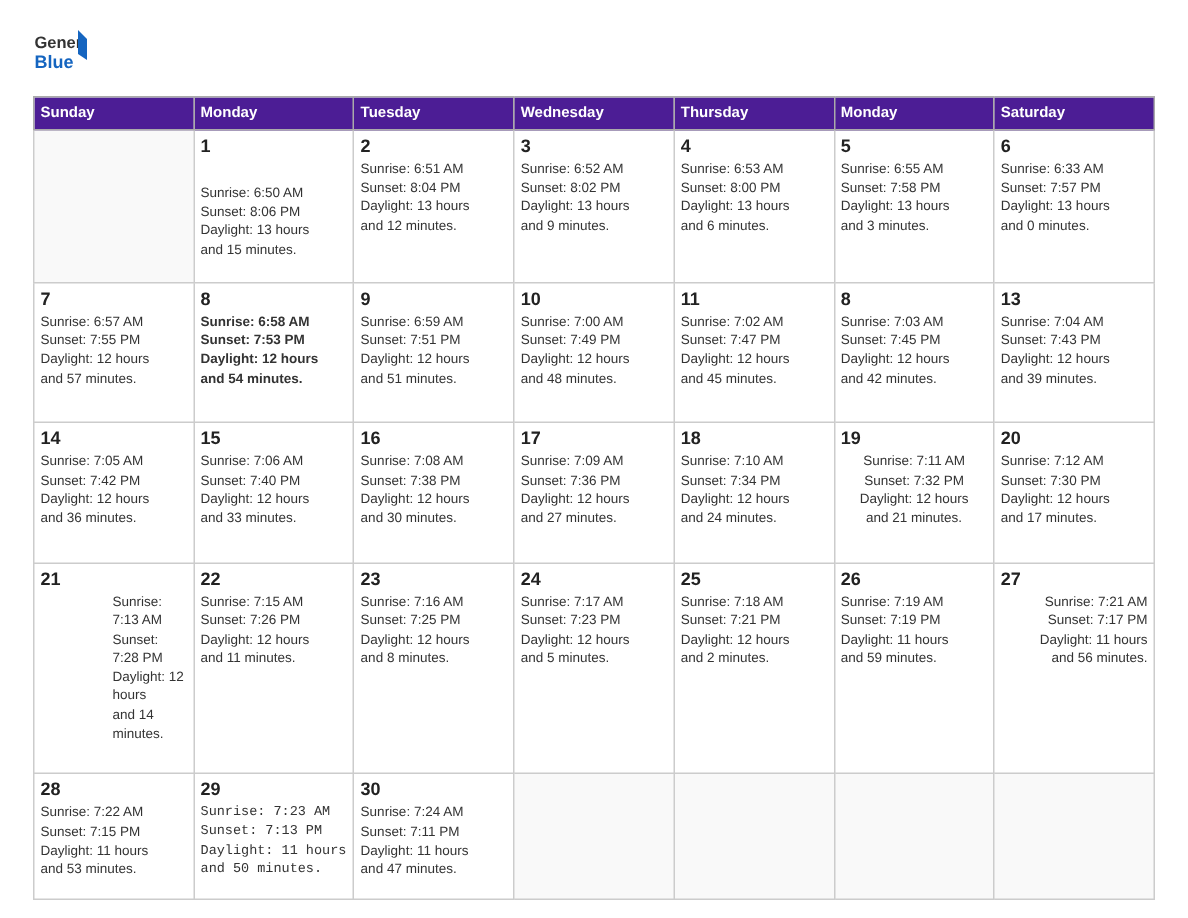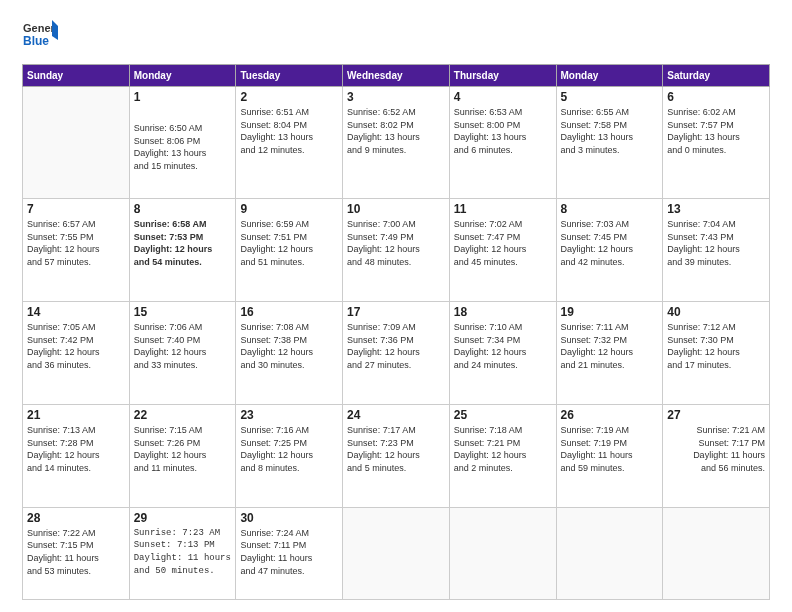--- a/index.html
+++ b/index.html
@@ -147,21 +147,21 @@
           </td>
           <td>
             <span class="day-num">5</span>
             <div class="day-info" style="white-space: pre-line;">Sunrise: 6:55 AM
 Sunset: 7:58 PM
 Daylight: 13 hours
 and 3 minutes.</div>
           </td>
           <td>
             <span class="day-num">6</span>
-            <div class="day-info" style="white-space: pre-line;">Sunrise: 6:02 AM
+            <div class="day-info" style="white-space: pre-line;">Sunrise: 6:33 AM
 Sunset: 7:57 PM
 Daylight: 13 hours
 and 0 minutes.</div>
           </td>
         </tr>
         <tr>
           <td>
             <span class="day-num">7</span>
             <div class="day-info" style="white-space: pre-line;">Sunrise: 6:57 AM
 Sunset: 7:55 PM
@@ -242,37 +242,37 @@
           </td>
           <td>
             <span class="day-num">18</span>
             <div class="day-info" style="white-space: pre-line;">Sunrise: 7:10 AM
 Sunset: 7:34 PM
 Daylight: 12 hours
 and 24 minutes.</div>
           </td>
           <td>
             <span class="day-num">19</span>
-            <div class="day-info" style="white-space: pre-line;">Sunrise: 7:11 AM
+            <div class="day-info" style="white-space: pre-line; text-align: center;">Sunrise: 7:11 AM
 Sunset: 7:32 PM
 Daylight: 12 hours
 and 21 minutes.</div>
           </td>
           <td>
-            <span class="day-num">40</span>
+            <span class="day-num">20</span>
             <div class="day-info" style="white-space: pre-line;">Sunrise: 7:12 AM
 Sunset: 7:30 PM
 Daylight: 12 hours
 and 17 minutes.</div>
           </td>
         </tr>
         <tr>
           <td>
             <span class="day-num">21</span>
-            <div class="day-info" style="white-space: pre-line;">Sunrise: 7:13 AM
+            <div class="day-info" style="white-space: pre-line; margin-left: 48px;">Sunrise: 7:13 AM
 Sunset: 7:28 PM
 Daylight: 12 hours
 and 14 minutes.</div>
           </td>
           <td>
             <span class="day-num">22</span>
             <div class="day-info" style="white-space: pre-line;">Sunrise: 7:15 AM
 Sunset: 7:26 PM
 Daylight: 12 hours
 and 11 minutes.</div>

